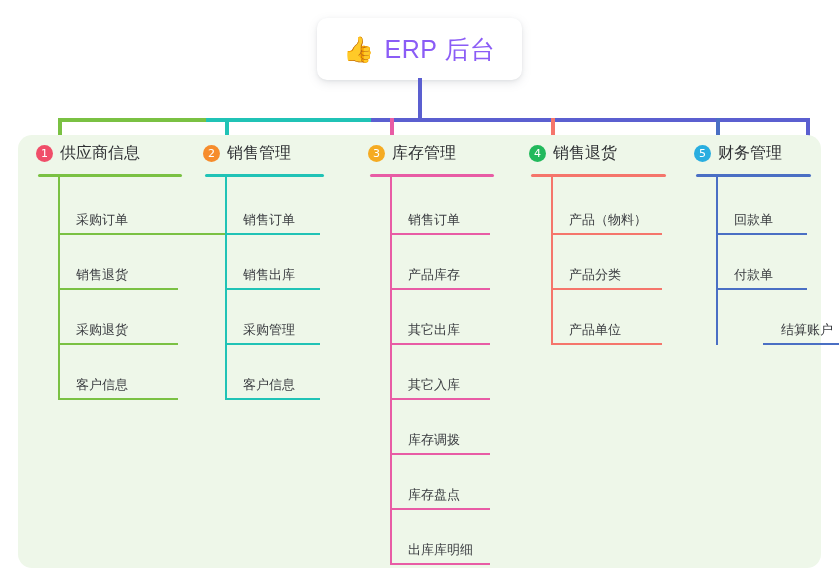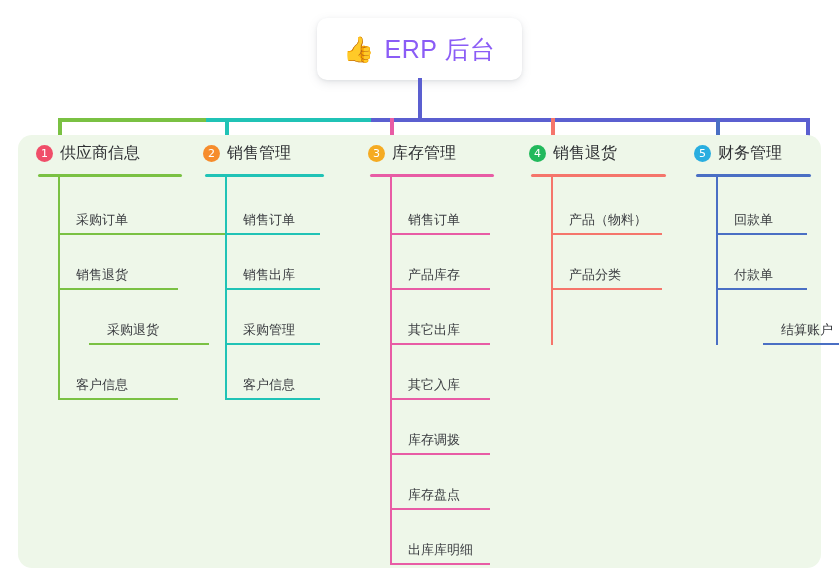--- a/index.html
+++ b/index.html
@@ -91,21 +91,21 @@
           <div class="head-rule" style="top: 39px; width: 144px; background: rgb(122, 193, 67);"></div>
           <div class="spine" style="left: 22px; top: 42px; height: 223px; background: rgb(122, 193, 67);"></div>
           <div class="item" style="left: 22px; top: 70px; width: 120px; height: 30px; padding-left: 47px;">
             <div class="item-rule" style="width: 100%; background: rgb(122, 193, 67);"></div>
             <div class="item-label">采购订单</div>
           </div>
           <div class="item" style="left: 22px; top: 125px; width: 120px; height: 30px;">
             <div class="item-rule" style="width: 100%; background: rgb(122, 193, 67);"></div>
             <div class="item-label">销售退货</div>
           </div>
-          <div class="item" style="left: 22px; top: 180px; width: 120px; height: 30px; margin-left: 31px;">
+          <div class="item" style="left: 22px; top: 180px; width: 120px; height: 30px;">
             <div class="item-rule" style="width: 100%; background: rgb(122, 193, 67);"></div>
             <div class="item-label">采购退货</div>
           </div>
           <div class="item" style="left: 22px; top: 235px; width: 120px; height: 30px;">
             <div class="item-rule" style="width: 100%; background: rgb(122, 193, 67);"></div>
             <div class="item-label">客户信息</div>
           </div>
         </div>
         <div class="col" style="left: 185px; width: 125px; height: 433px;">
           <div class="col-head">
@@ -175,20 +175,24 @@
           <div class="head-rule" style="top: 39px; width: 135px; background: rgb(245, 117, 107);"></div>
           <div class="spine" style="left: 22px; top: 42px; height: 168px; background: rgb(245, 117, 107);"></div>
           <div class="item" style="left: 22px; top: 125px; width: 111px; height: 30px;">
             <div class="item-rule" style="width: 100%; background: rgb(245, 117, 107);"></div>
             <div class="item-label">产品分类</div>
           </div>
           <div class="item" style="left: 22px; top: 70px; width: 111px; height: 30px;">
             <div class="item-rule" style="width: 100%; background: rgb(245, 117, 107);"></div>
             <div class="item-label">产品（物料）</div>
           </div>
+          <div class="item" style="left: 22px; top: 180px; width: 111px; height: 30px;">
+            <div class="item-rule" style="width: 100%; background: rgb(245, 117, 107);"></div>
+            <div class="item-label">产品单位</div>
+          </div>
         </div>
         <div class="col" style="left: 676px; width: 121px; height: 433px;">
           <div class="col-head">
             <span class="badge" style="background: rgb(41, 174, 224);">5</span>
             <span class="head-label">财务管理</span>
           </div>
           <div class="head-rule" style="top: 39px; width: 115px; background: rgb(74, 111, 196);"></div>
           <div class="spine" style="left: 22px; top: 42px; height: 168px; background: rgb(74, 111, 196);"></div>
           <div class="item" style="left: 22px; top: 70px; width: 91px; height: 30px;">
             <div class="item-rule" style="width: 100%; background: rgb(74, 111, 196);"></div>

